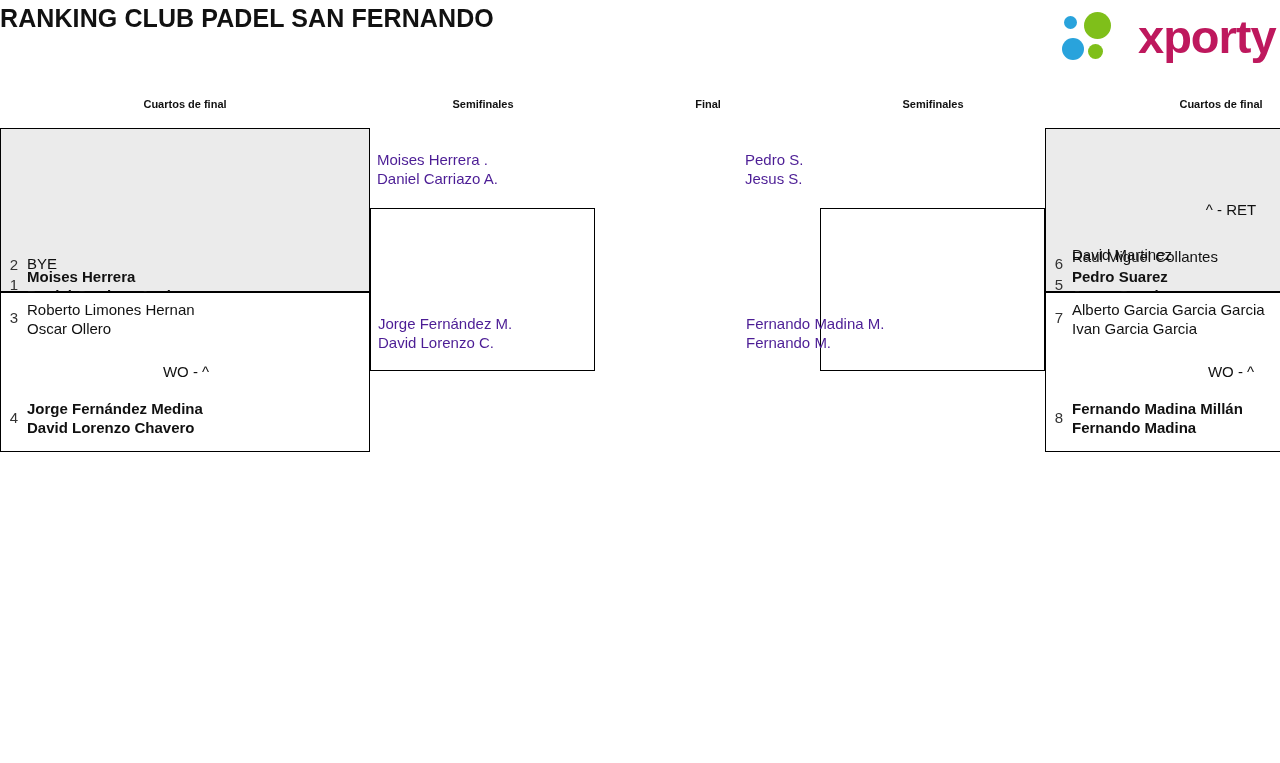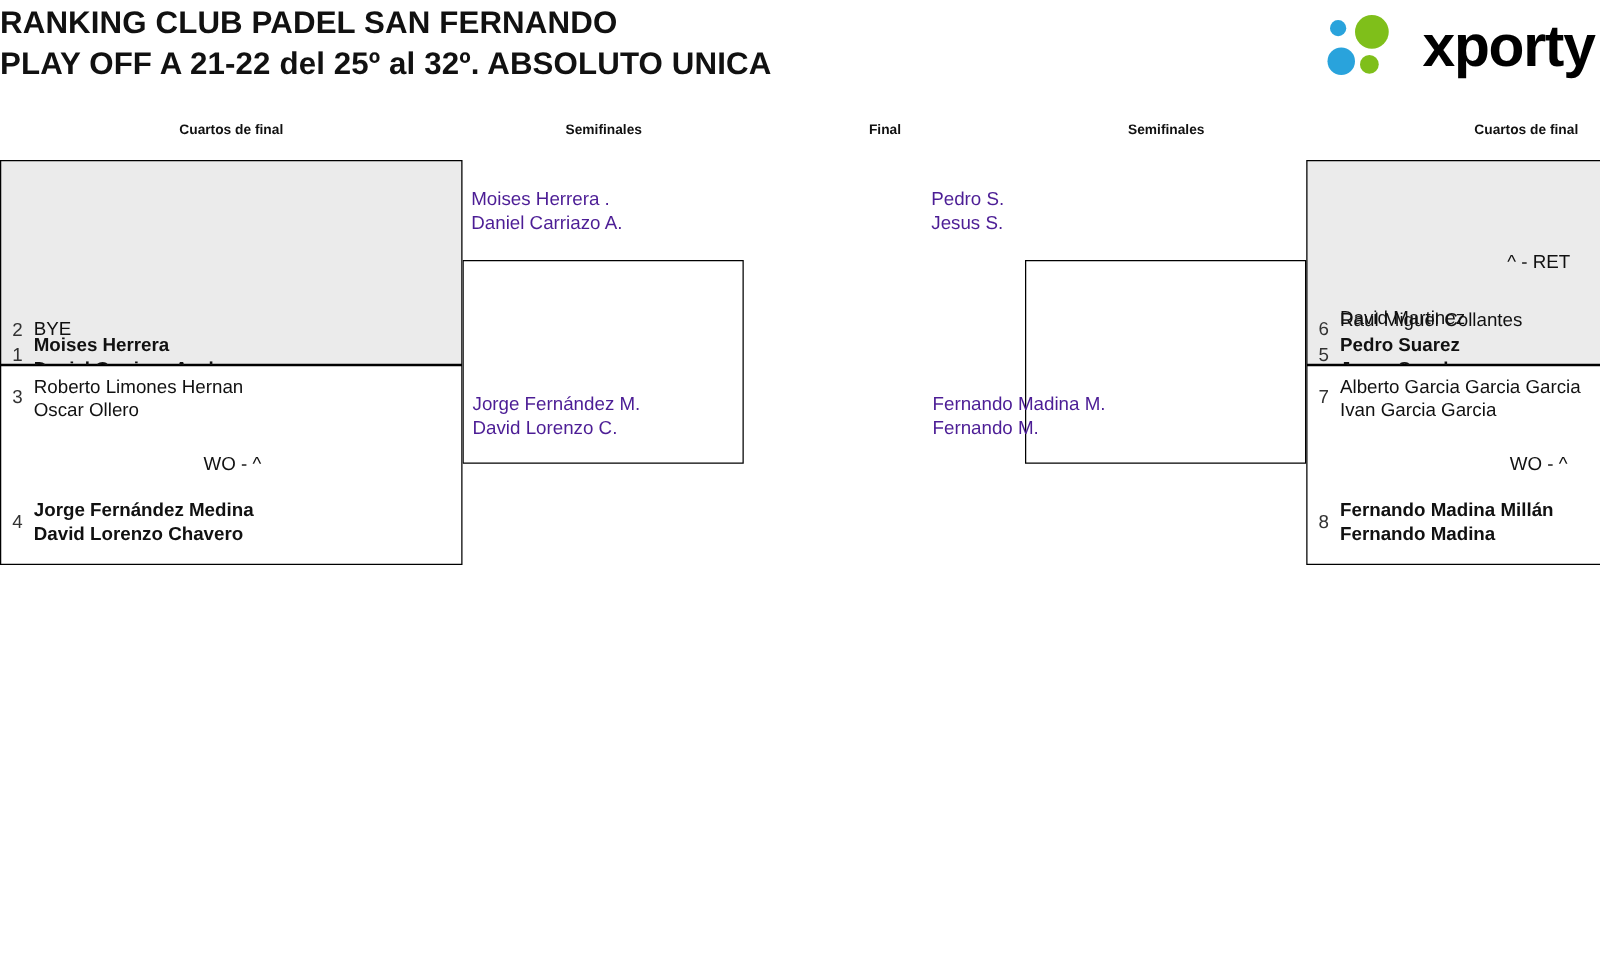--- a/index.html
+++ b/index.html
@@ -20,21 +20,21 @@
     white-space: nowrap;
   }
   .title-line { display: block; }
 
   .logo {
     position: absolute; right: 2px; top: 4px;
     width: 232px; height: 64px;
   }
   .logo-text {
     position: absolute; left: 92px; top: 5px;
-    font-size: 47px; font-weight: 700; color: #000000;
+    font-size: 47px; font-weight: 700; color: #be185d;
     letter-spacing: -1px; line-height: 56px;
   }
   .dot { position: absolute; border-radius: 50%; }
 
   
   .round-label {
     position: absolute;
     font-size: 11px; font-weight: 700; color: #111111;
     text-align: center; white-space: nowrap;
   }
@@ -74,21 +74,20 @@
   }
   .plain-team.right { text-align: left; }
 </style>
 </head>
 <body>
 
 <div id="root">
 
   <div class="title-block">
     <span class="title-line">RANKING CLUB PADEL SAN FERNANDO</span>
-    <span class="title-line">PLAY OFF A 21-22 del 25º al 32º. ABSOLUTO UNICA</span>
   </div>
 
   <div class="logo">
     <span class="dot" style="left:16px; top:34px; width:22px; height:22px; background:#29a3dc;"></span>
     <span class="dot" style="left:18px; top:12px; width:13px; height:13px; background:#29a3dc;"></span>
     <span class="dot" style="left:38px; top:8px; width:27px; height:27px; background:#7fbf1a;"></span>
     <span class="dot" style="left:42px; top:40px; width:15px; height:15px; background:#7fbf1a;"></span>
     <span class="logo-text">xporty</span>
   </div>
 

